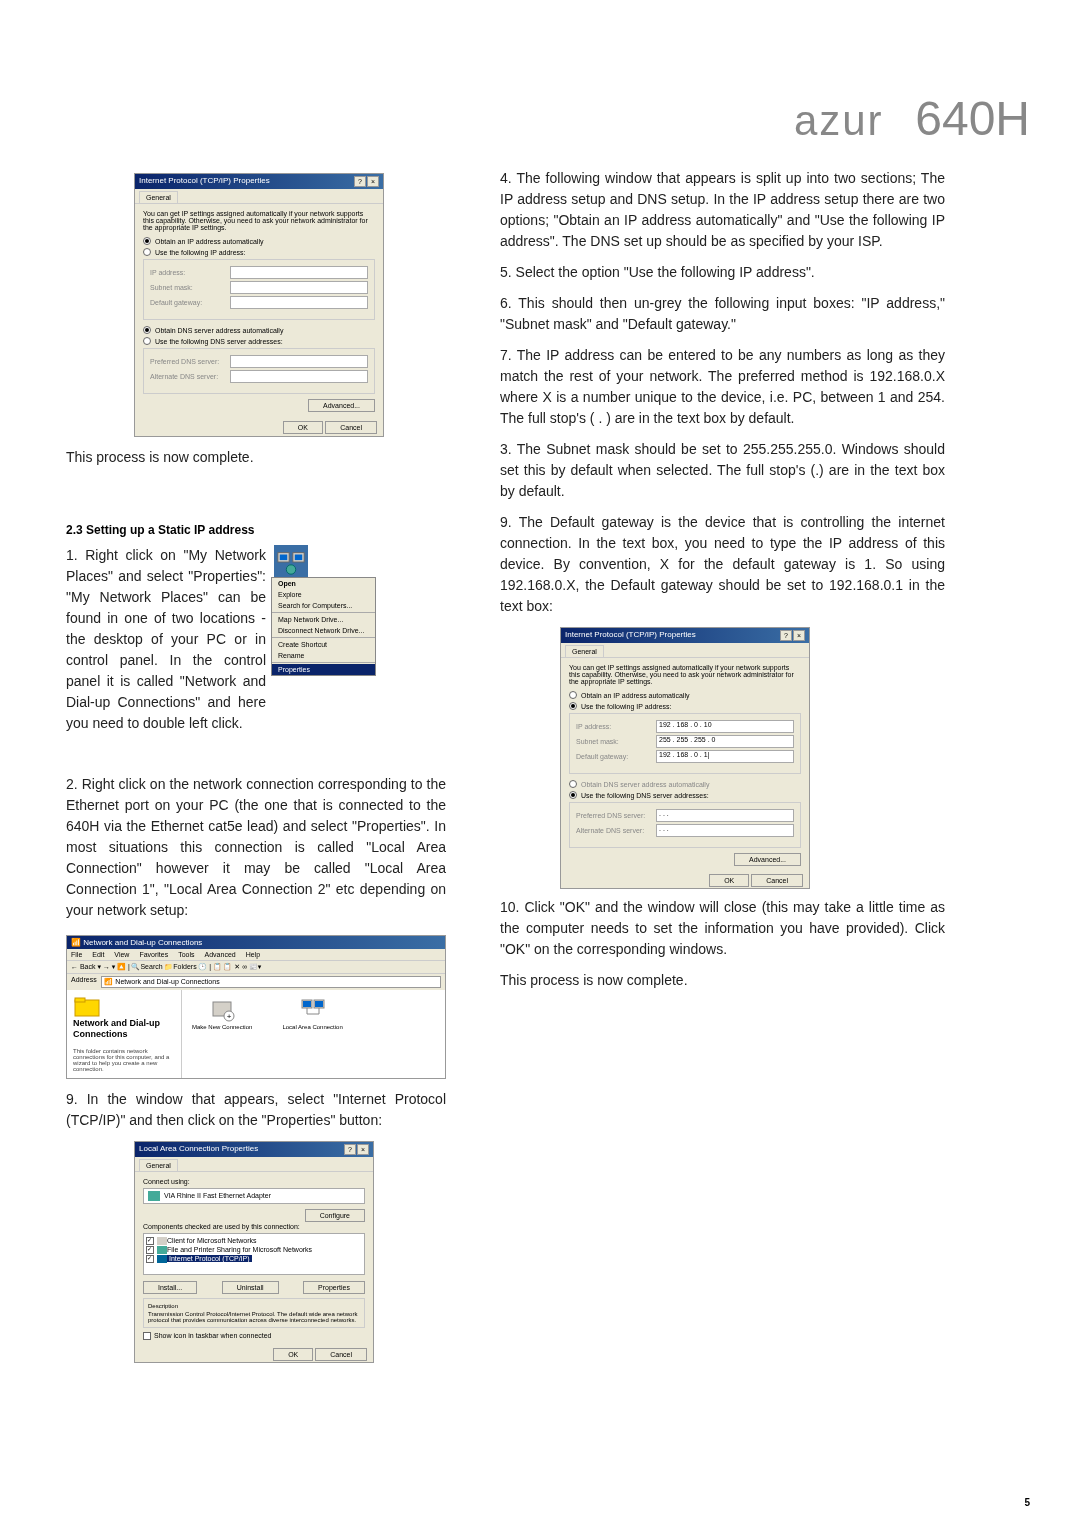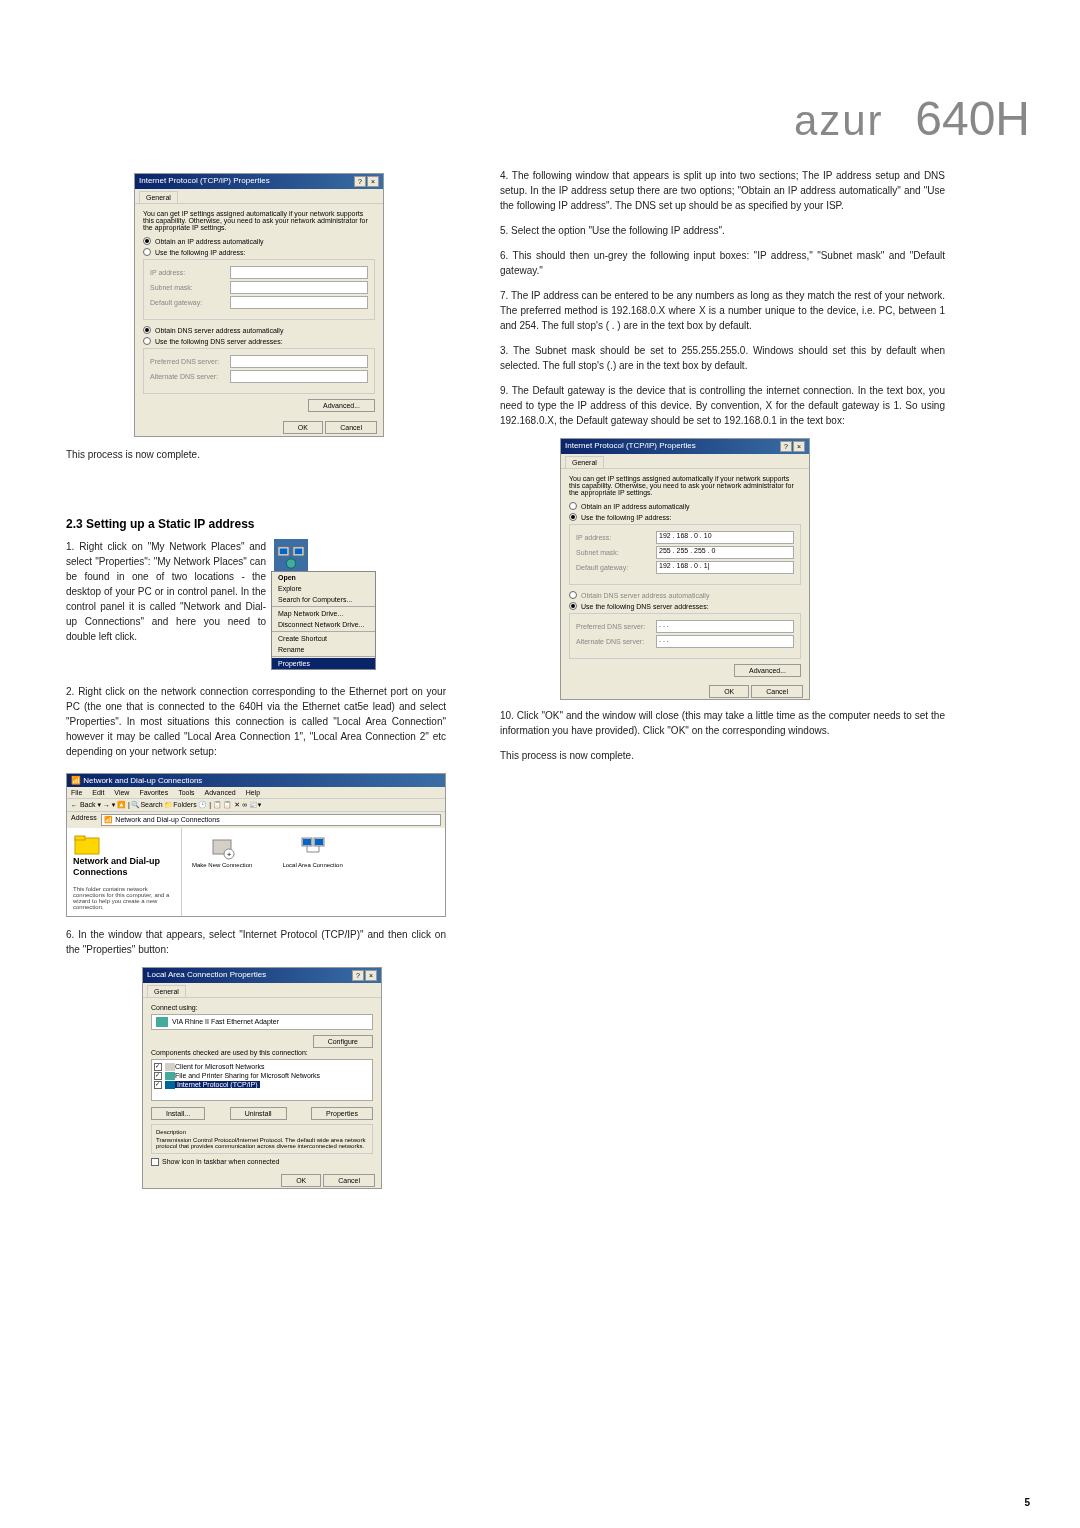--- a/index.html
+++ b/index.html
@@ -5,21 +5,21 @@
     * { margin: 0; padding: 0; box-sizing: border-box; }
     body { font-family: Arial, Helvetica, sans-serif; background: #fff; width: 1080px; height: 1528px; position: relative; }
     
     .header { position: absolute; top: 91px; right: 50px; font-size: 42px; color: #888; font-weight: 300; }
     .header .brand { letter-spacing: 2px; }
     .header .model { font-size: 48px; margin-left: 20px; }
     
     .left-col { position: absolute; left: 106px; top: 173px; width: 340px; }
     .right-col { position: absolute; left: 500px; top: 168px; width: 445px; }
     
-    .txt { font-size: 10px; line-height: 1.5; color: #222; }
+    .txt { font-size: 14px; line-height: 1.5; color: #222; }
     .heading { font-size: 12px; font-weight: bold; margin-bottom: 8px; }
     
     
     .dialog1 { width: 250px; border: 1px solid #999; background: #ece9d8; font-size: 8px; margin-bottom: 10px; margin-left: 28px; }
     .titlebar { background: linear-gradient(to right, #0a246a, #3a6ea5); color: #fff; padding: 2px 4px; font-size: 8px; display: flex; justify-content: space-between; }
     .titlebar-btns { display: flex; gap: 1px; }
     .titlebar-btn { width: 12px; height: 11px; background: #ece9d8; border: 1px solid #999; text-align: center; font-size: 7px; color: #000; line-height: 9px; }
     .dialog-tab { background: #ece9d8; border: 1px solid #ccc; border-bottom: none; padding: 2px 6px; display: inline-block; margin: 2px 0 0 4px; font-size: 7px; }
     .dialog-body { padding: 6px 8px; background: #ece9d8; font-size: 7px; }
     .radio-row { margin: 3px 0; display: flex; align-items: center; gap: 4px; }
@@ -52,21 +52,21 @@
     .expl-content { display: flex; background: #fff; min-height: 85px; }
     .expl-left { width: 115px; border-right: 1px solid #ccc; padding: 6px; }
     .expl-left-title { font-size: 9px; font-weight: bold; line-height: 1.2; }
     .expl-left-text { font-size: 6px; margin-top: 8px; color: #444; }
     .expl-items { display: flex; gap: 30px; padding: 6px 10px; }
     .expl-icon { text-align: center; }
     .expl-icon-img { width: 26px; height: 26px; margin: 0 auto; }
     .expl-icon-txt { font-size: 6px; margin-top: 2px; }
     
     
-    .dialog-lan { width: 240px; border: 1px solid #999; background: #ece9d8; font-size: 7px; margin-left: 36px; margin-top: 8px; }
+    .dialog-lan { width: 240px; border: 1px solid #999; background: #ece9d8; font-size: 7px; margin-left: 28px; margin-top: 8px; }
     .lan-body { padding: 6px 8px; }
     .lan-connect-box { display: flex; align-items: center; border: 1px solid #aaa; background: #fff; padding: 2px 4px; margin: 3px 0 6px; }
     .adapter-icon { width: 12px; height: 10px; margin-right: 4px; }
     .lan-list { border: 1px solid #aaa; background: #fff; height: 42px; margin: 3px 0 6px; padding: 2px; }
     .lan-check-row { display: flex; align-items: center; margin: 1px 0; }
     .checkbox { width: 8px; height: 8px; border: 1px solid #666; background: #fff; margin-right: 3px; position: relative; }
     .checkbox.checked::after { content: '✓'; position: absolute; font-size: 6px; top: -2px; left: 0; }
     .lan-highlight { background: #0a246a; color: #fff; padding: 0 2px; }
     .lan-desc { border: 1px solid #ccc; padding: 4px; margin: 4px 0; font-size: 6px; }
     
@@ -224,21 +224,21 @@
               <line x1="7" y1="12" x2="7" y2="18" stroke="#888"></line>
               <line x1="19" y1="12" x2="19" y2="18" stroke="#888"></line>
               <line x1="7" y1="18" x2="19" y2="18" stroke="#888"></line>
             </svg>
           <div class="expl-icon-txt">Local Area Connection</div>
         </div>
       </div>
     </div>
   </div>
 
-  <div class="txt step-item" style="margin-top:8px; margin-left:-40px; width:380px;">6. In the window that appears, select "Internet Protocol (TCP/IP)" and then click on the "Properties" button:</div>
+  <div class="txt step-item" style="margin-top:8px; margin-left:-40px; width:380px;">9. In the window that appears, select "Internet Protocol (TCP/IP)" and then click on the "Properties" button:</div>
 
   <div class="dialog-lan">
     <div class="titlebar">
       <span>Local Area Connection Properties</span>
       <span class="titlebar-btns">
         <span class="titlebar-btn">?</span>
         <span class="titlebar-btn">×</span>
       </span>
     </div>
     <div style="border-bottom:1px solid #ccc;"><span class="dialog-tab">General</span></div>

